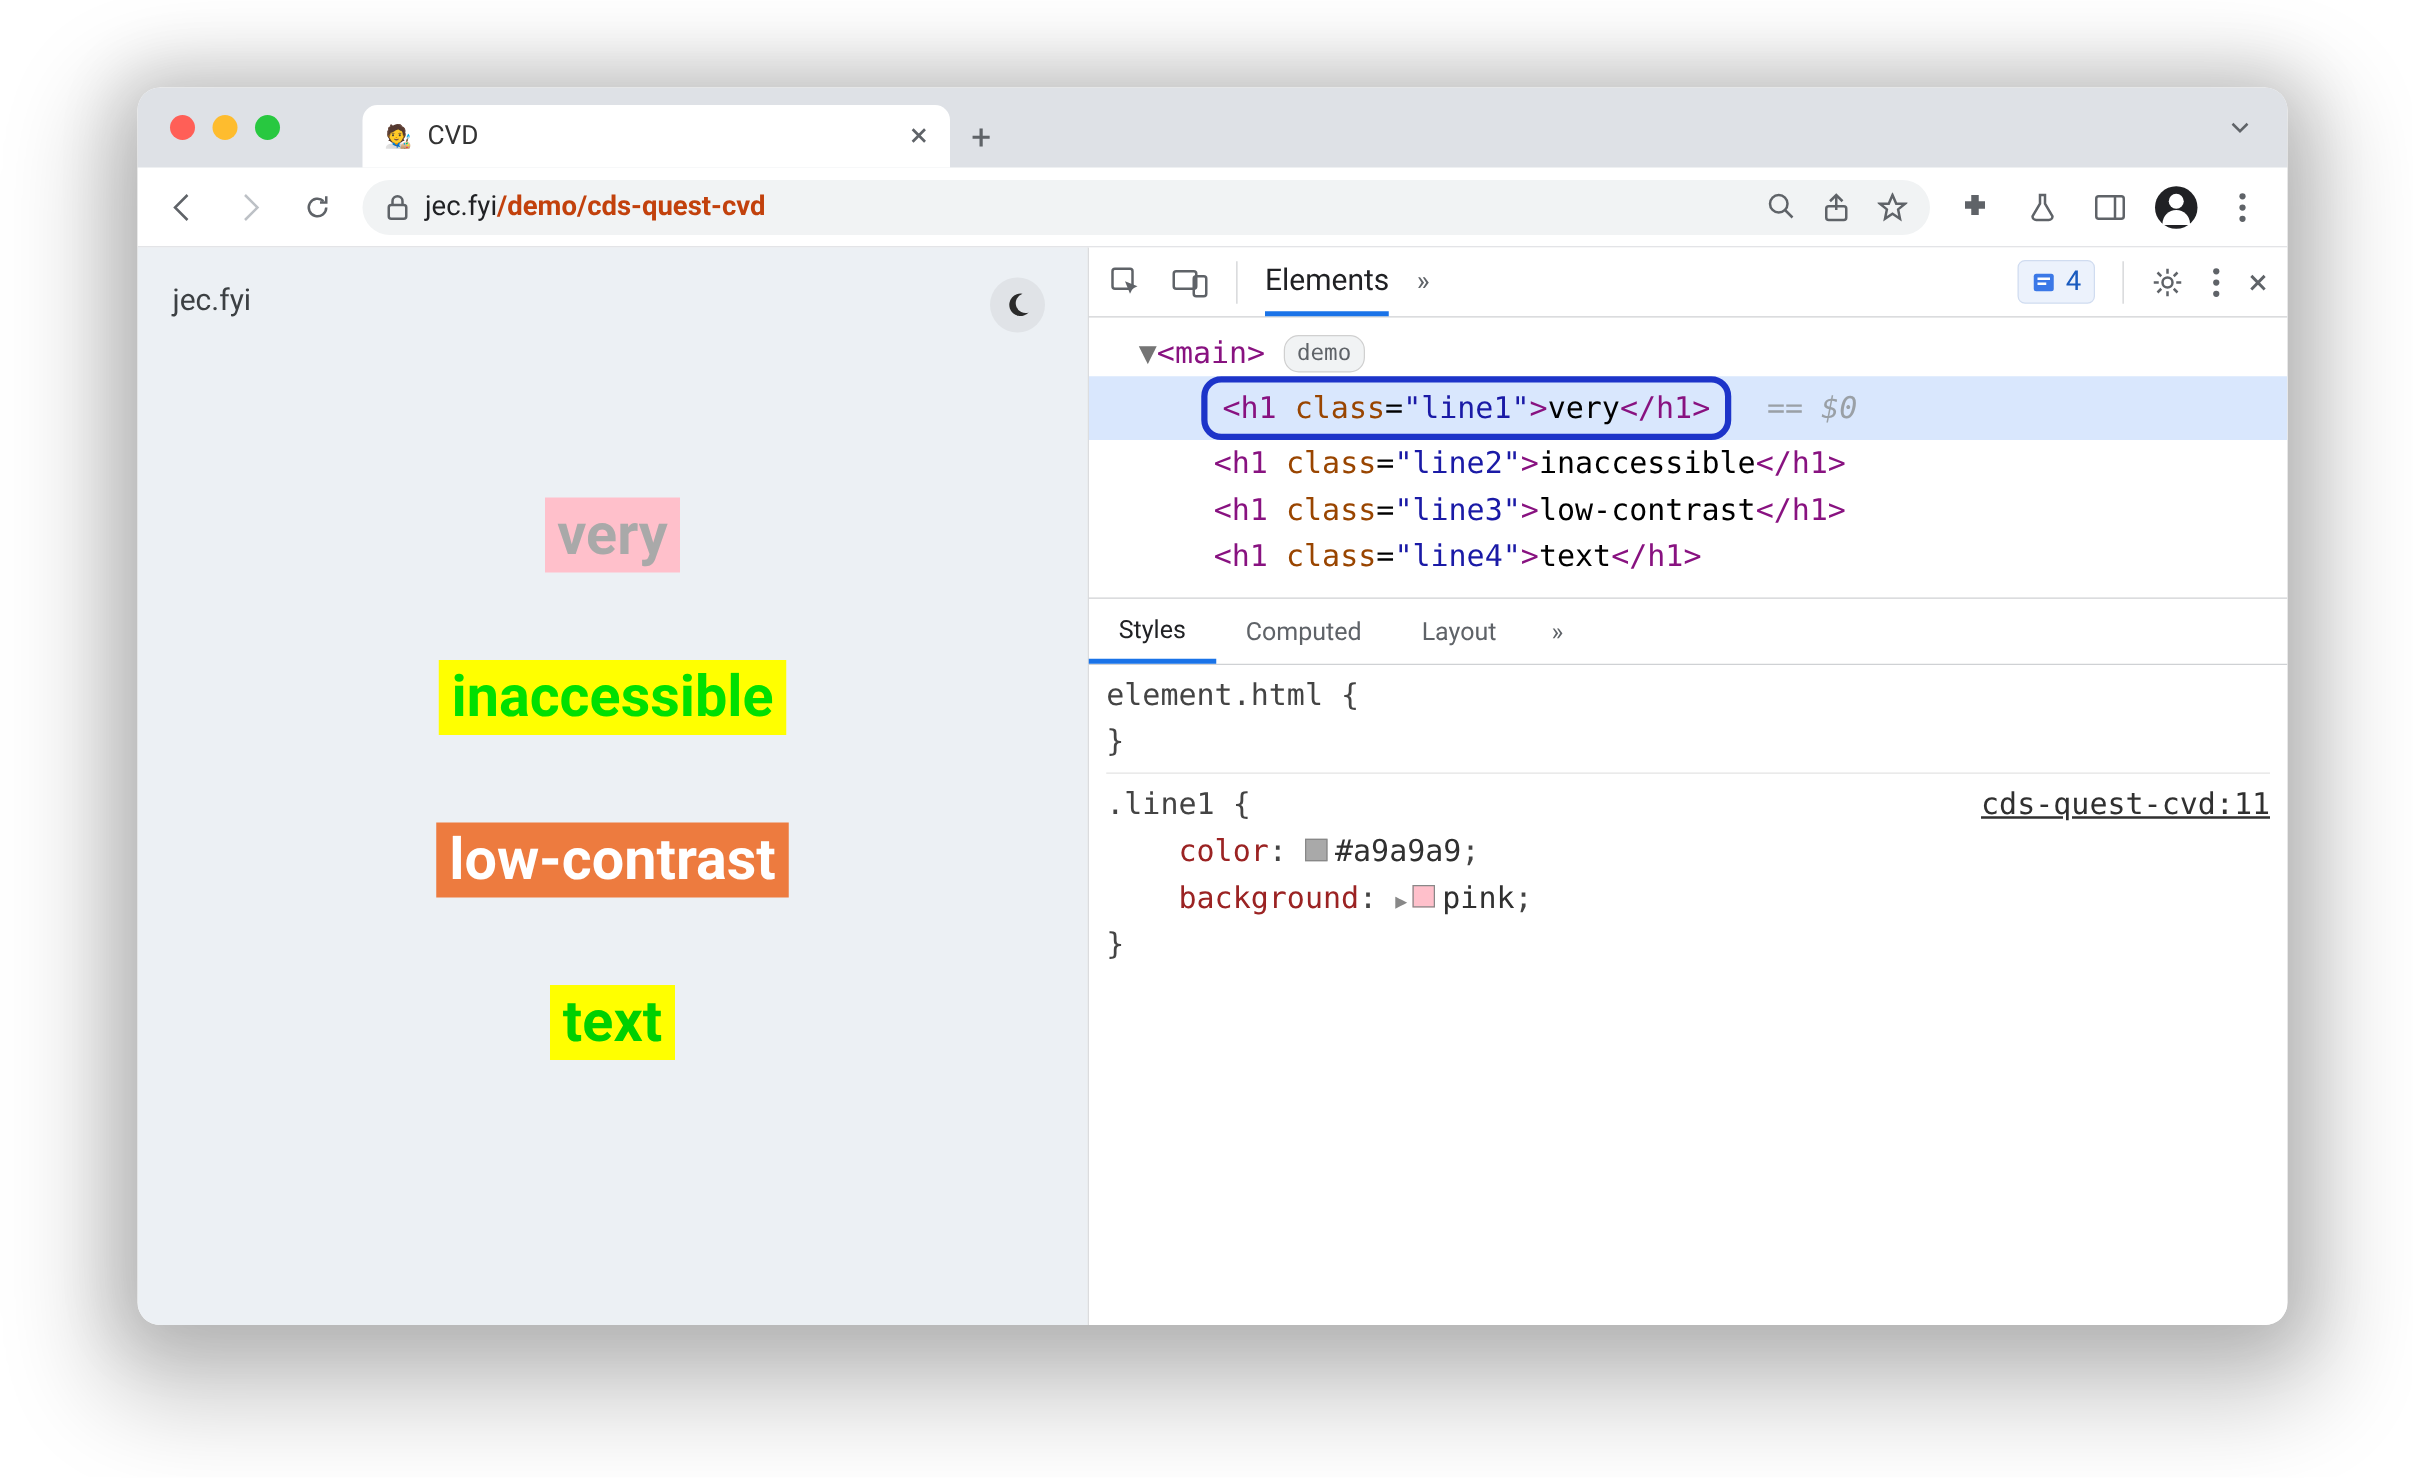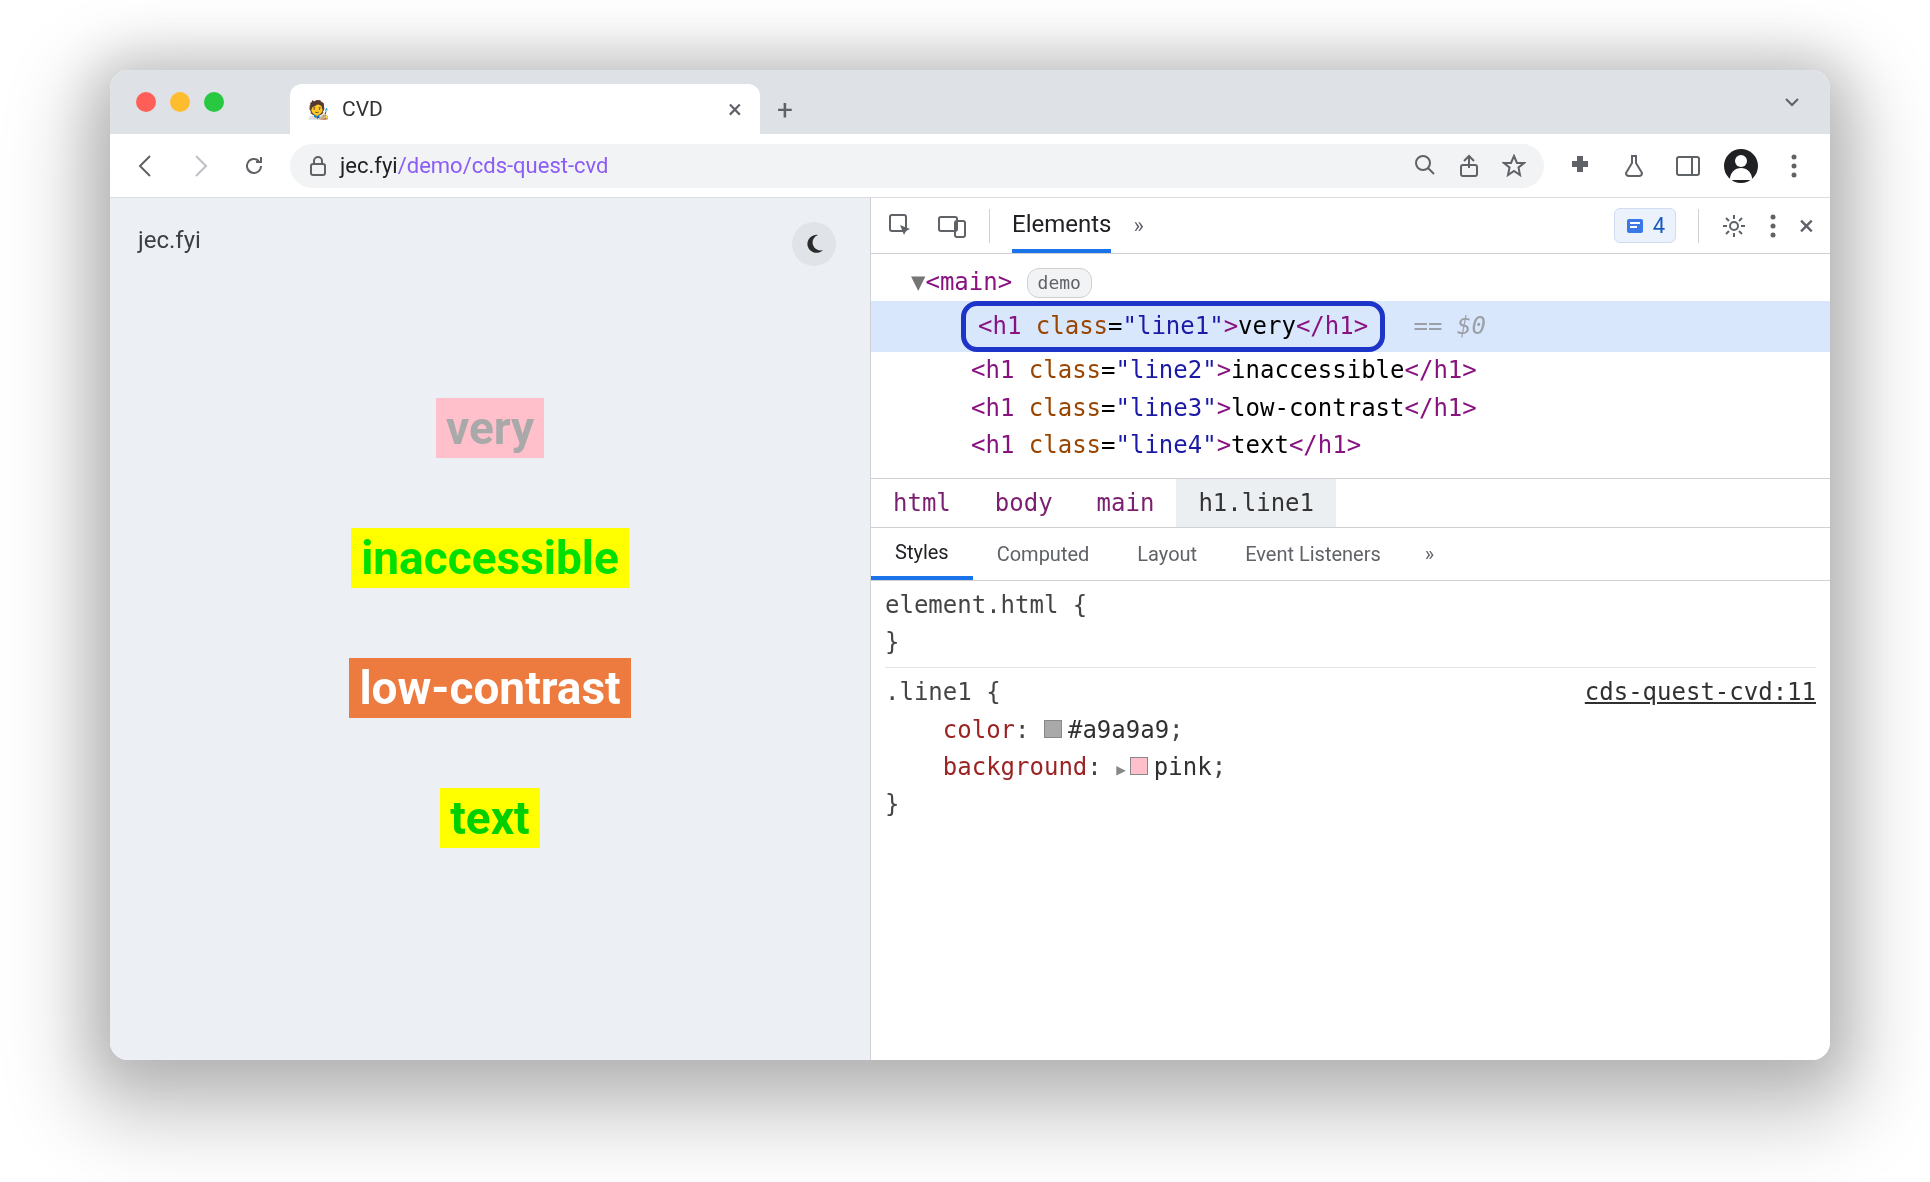--- a/index.html
+++ b/index.html
@@ -72,21 +72,21 @@
   border-radius:22px;
   display:flex;
   align-items:center;
   padding:0 18px;
   gap:12px;
   font-size:22px;
   color:#3c4043;
 }
 .omnibox .hostpath{display:flex;gap:0;}
 .omnibox .host{color:#202124;}
-.omnibox .path{color:#8b5cf6;}
+.omnibox .path{color:#c2410c;font-weight:bold;}
 .omnibox .right{margin-left:auto;display:flex;gap:22px;color:#5f6368;}
 .avatar{width:34px;height:34px;border-radius:50%;background:#202124;display:flex;align-items:center;justify-content:center;}
 .avatar::after{content:'';position:relative;}
 .avatar-inner{position:relative;width:100%;height:100%;}
 .avatar-inner::before{content:'';position:absolute;width:12px;height:12px;border-radius:50%;background:#fff;left:11px;top:6px;}
 .avatar-inner::after{content:'';position:absolute;width:22px;height:12px;border-radius:12px 12px 0 0;background:#fff;left:6px;top:19px;}
 
 .content{
   flex:1;
   display:flex;
@@ -435,32 +435,25 @@
             <span class="tag">&lt;h1 </span><span class="attr">class</span>=<span class="val">"line2"</span><span class="tag">&gt;</span><span class="txt">inaccessible</span><span class="tag">&lt;/h1&gt;</span>
           </div>
           <div class="row" style="padding-left:60px;">
             <span class="tag">&lt;h1 </span><span class="attr">class</span>=<span class="val">"line3"</span><span class="tag">&gt;</span><span class="txt">low-contrast</span><span class="tag">&lt;/h1&gt;</span>
           </div>
           <div class="row" style="padding-left:60px;">
             <span class="tag">&lt;h1 </span><span class="attr">class</span>=<span class="val">"line4"</span><span class="tag">&gt;</span><span class="txt">text</span><span class="tag">&lt;/h1&gt;</span>
           </div>
         </div>
 
-        <div class="crumbs">
-          <span class="crumb">html</span>
-          <span class="crumb">body</span>
-          <span class="crumb">main</span>
-          <span class="crumb active">h1.line1</span>
-        </div>
 
         <div class="styles-head">
           <span class="stab active">Styles</span>
           <span class="stab">Computed</span>
           <span class="stab">Layout</span>
-          <span class="stab">Event Listeners</span>
           <span class="more">»</span>
         </div>
 
 
         <div class="css-pane">
           <div>
             <span class="sel">element.html {</span><br>
             <span>}</span>
           </div>
           <div class="rule">

